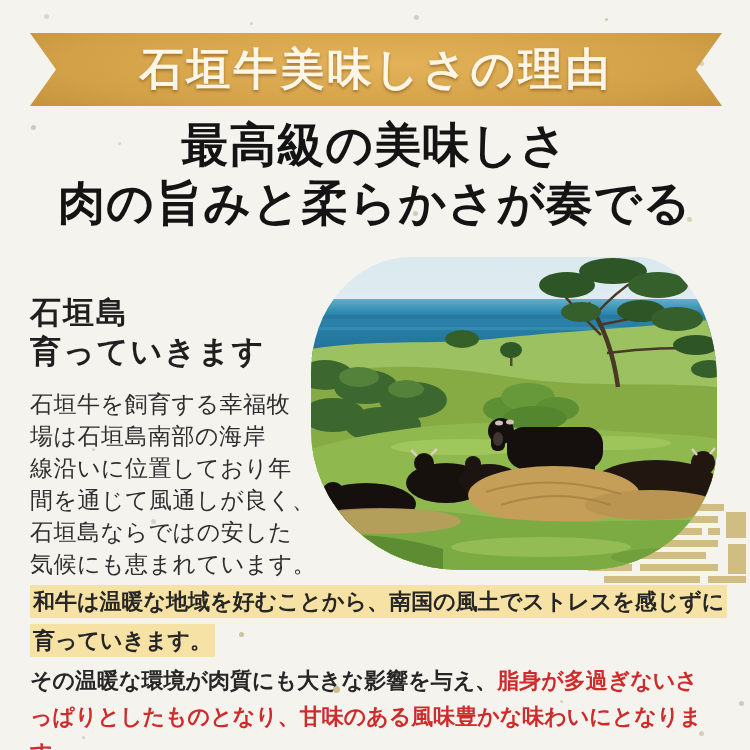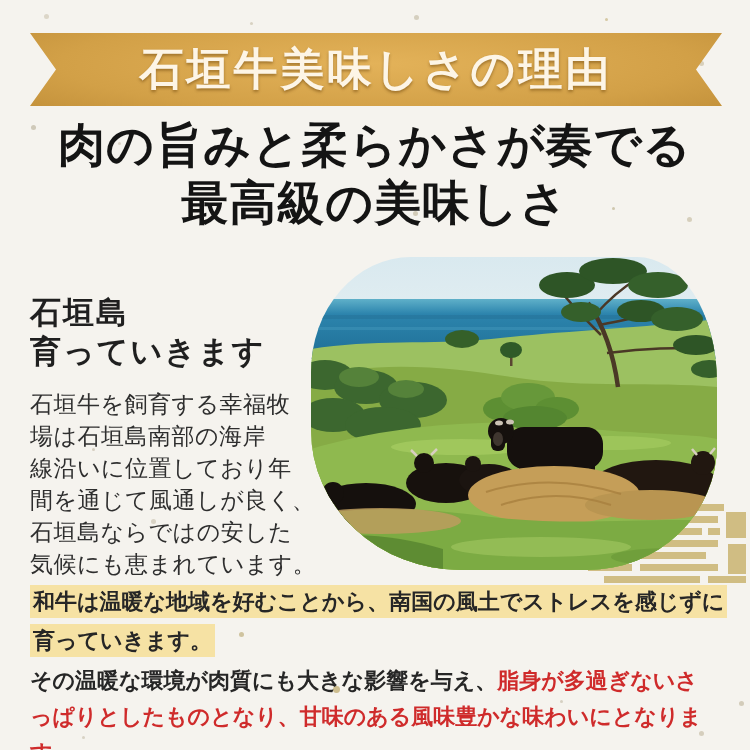--- a/index.html
+++ b/index.html
@@ -84,22 +84,22 @@
 
 <div id="canvas">
 
   <div class="speckles"></div>
 
   <div class="banner">
     <div class="banner-title">石垣牛美味しさの理由</div>
   </div>
 
   <div class="heading">
+    <div>最高級の美味しさ</div>
     <div>肉の旨みと柔らかさが奏でる</div>
-    <div>最高級の美味しさ</div>
   </div>
 
   <div class="point-title">石垣島
 育っていきます</div>
   <div class="point-body">石垣牛を飼育する幸福牧
 場は石垣島南部の海岸
 線沿いに位置しており年
 間を通じて風通しが良く、
 石垣島ならではの安した
 気候にも恵まれています。</div>

